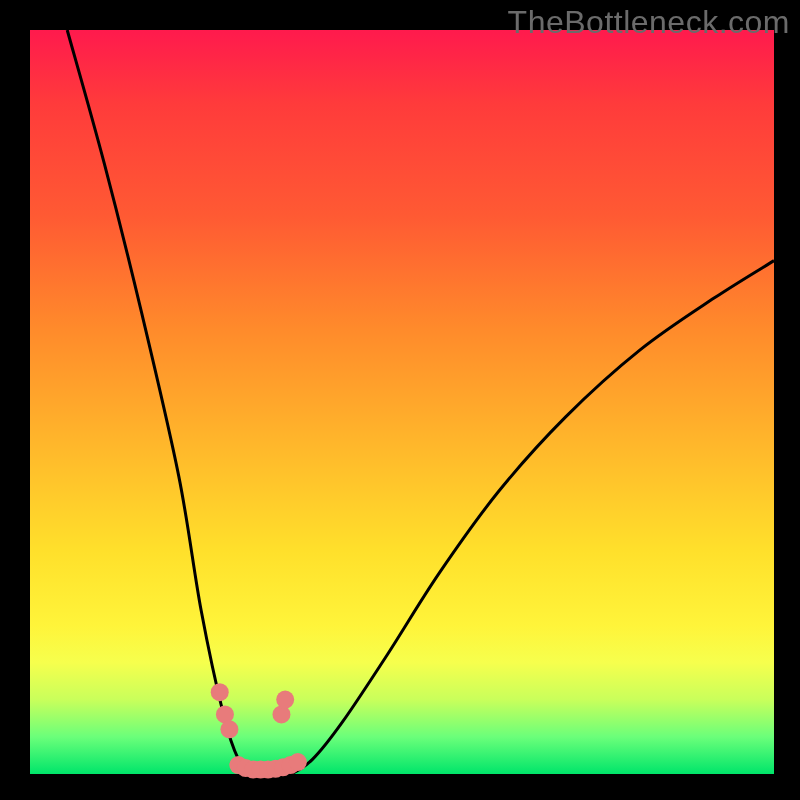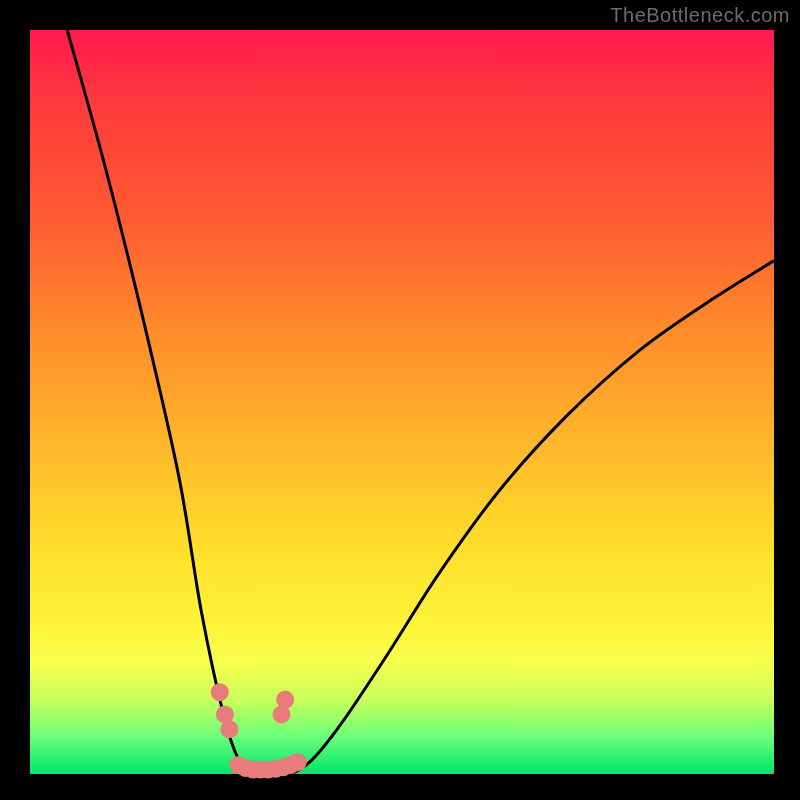--- a/index.html
+++ b/index.html
@@ -15,21 +15,21 @@
     position: relative;
     width: 800px;
     height: 800px;
     background: #000;
   }
   .watermark {
     position: absolute;
     top: 4px;
     right: 10px;
     color: #6b6b6b;
-    font-size: 20px;
+    font-size: 32px;
     font-weight: 500;
     letter-spacing: 0.5px;
     z-index: 10;
     user-select: none;
   }
   .plot-area {
     position: absolute;
     left: 30px;
     top: 30px;
     width: 744px;

